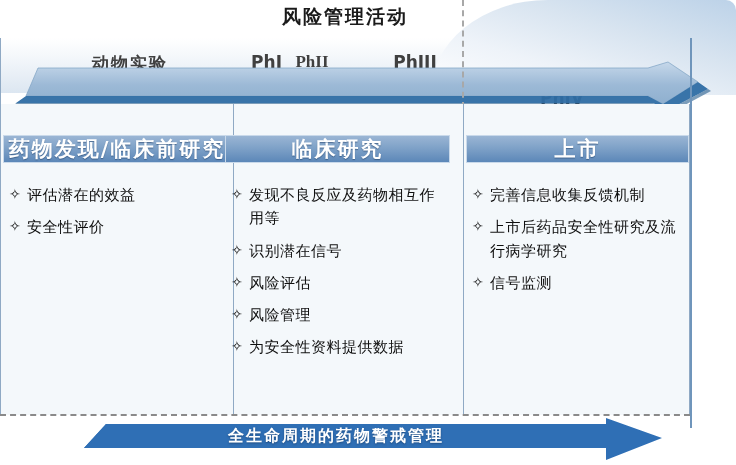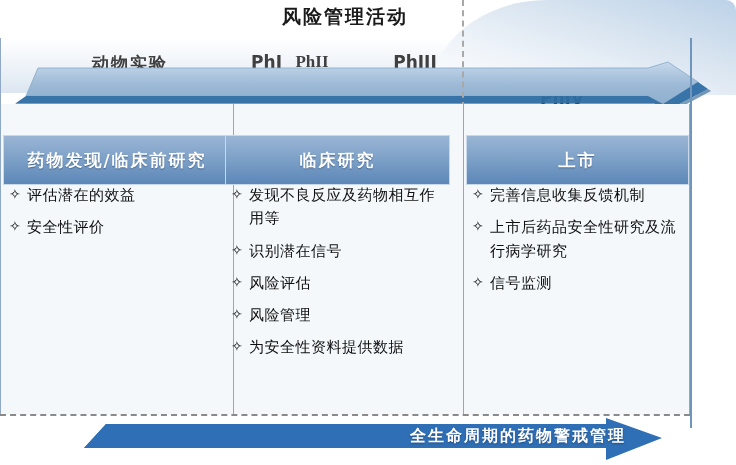--- a/index.html
+++ b/index.html
@@ -145,29 +145,29 @@
     width: 1px;
     height: 311px;
     background: #8fa9c4;
   }
 
   .col-header {
     position: absolute;
     left: 2px;
     right: 2px;
     top: 31px;
-    height: 50px;
+    height: 28px;
     background: linear-gradient(to bottom, #9ab5d4 0%, #7fa2c8 45%, #5c87b8 100%);
     border: 1px solid #c9d9ea;
     box-sizing: border-box;
     display: flex;
     align-items: center;
     justify-content: center;
     color: #ffffff;
-    font-size: 17px;
+    font-size: 21px;
     font-weight: 700;
     letter-spacing: 2px;
     font-family: "DejaVu Serif", "Liberation Serif", serif;
     text-shadow: 0 1px 1px rgba(30,60,100,0.55);
     white-space: nowrap;
   }
 
   .bullets {
     position: absolute;
     left: 8px;
@@ -201,21 +201,21 @@
     left: 46px;
     top: 418px;
     width: 640px;
     height: 45px;
   }
   .bottom-arrow-label {
     position: absolute;
     left: 46px;
     top: 426px;
     width: 580px;
-    text-align: right;
+    text-align: center;
     font-size: 16px;
     font-weight: 700;
     color: #ffffff;
     letter-spacing: 2px;
     font-family: "DejaVu Serif", "Liberation Serif", serif;
     text-shadow: 0 1px 2px rgba(20,50,90,0.6);
     pointer-events: none;
   }
 
   .right-vline {

